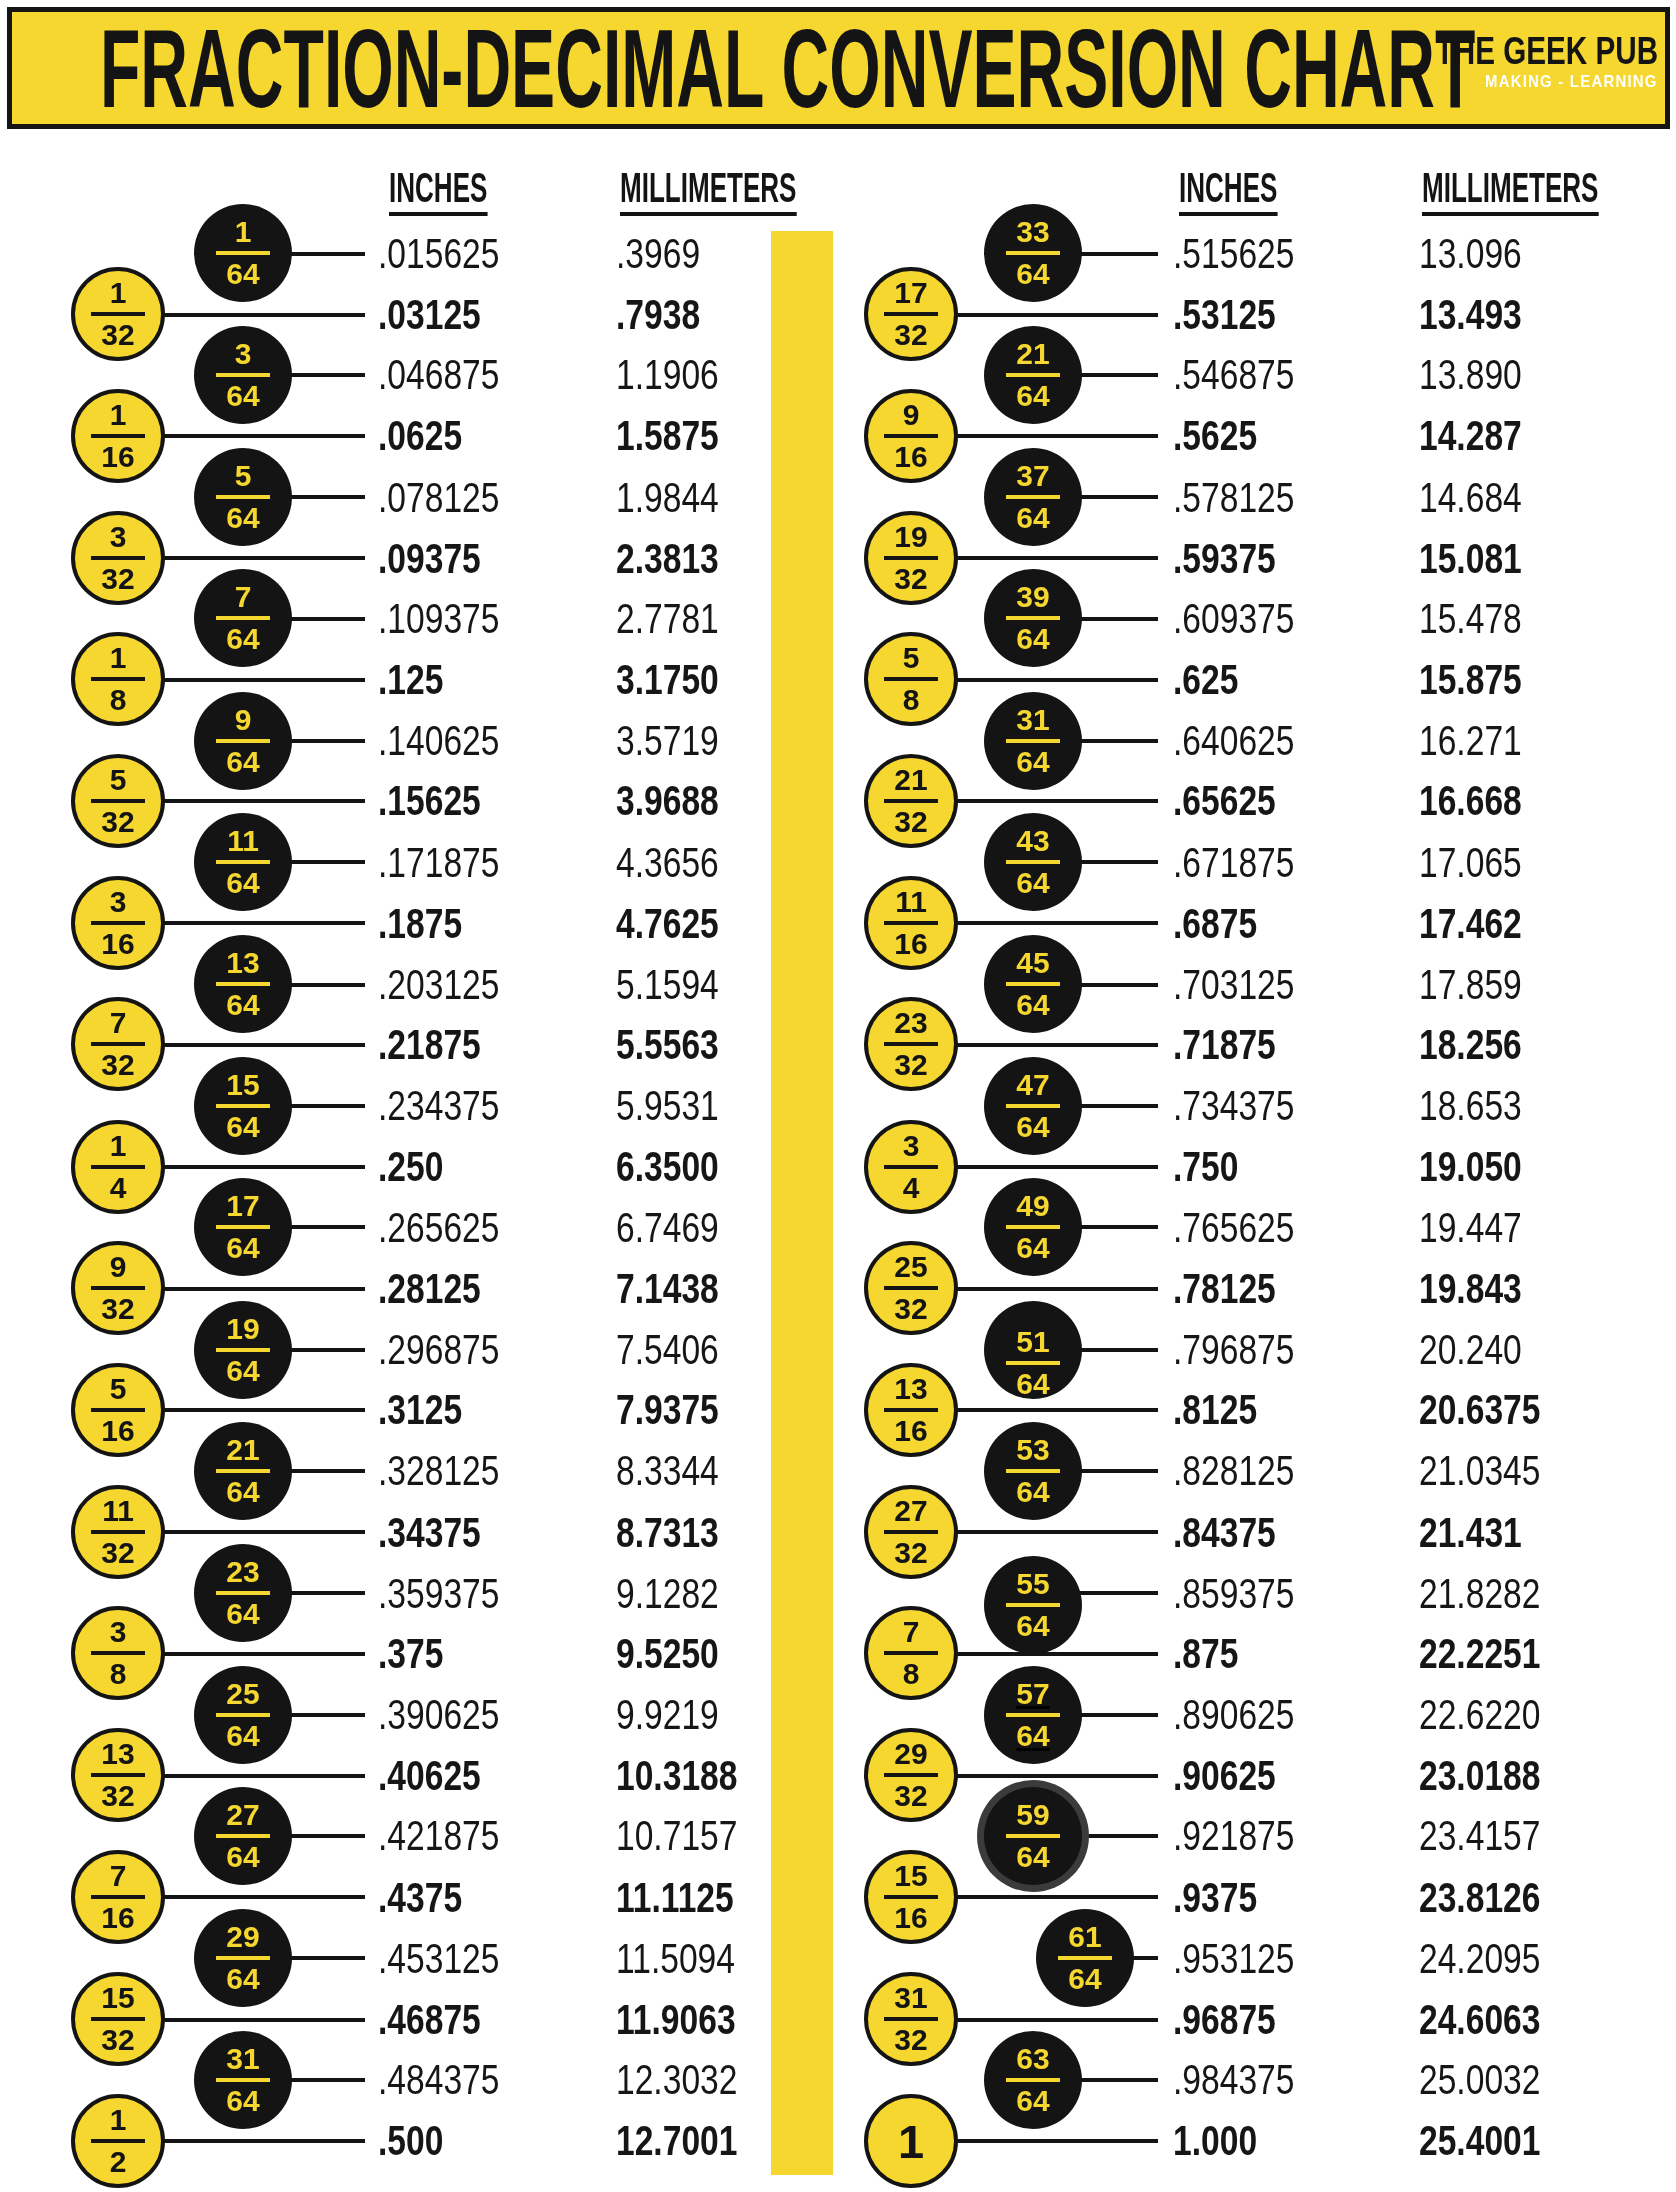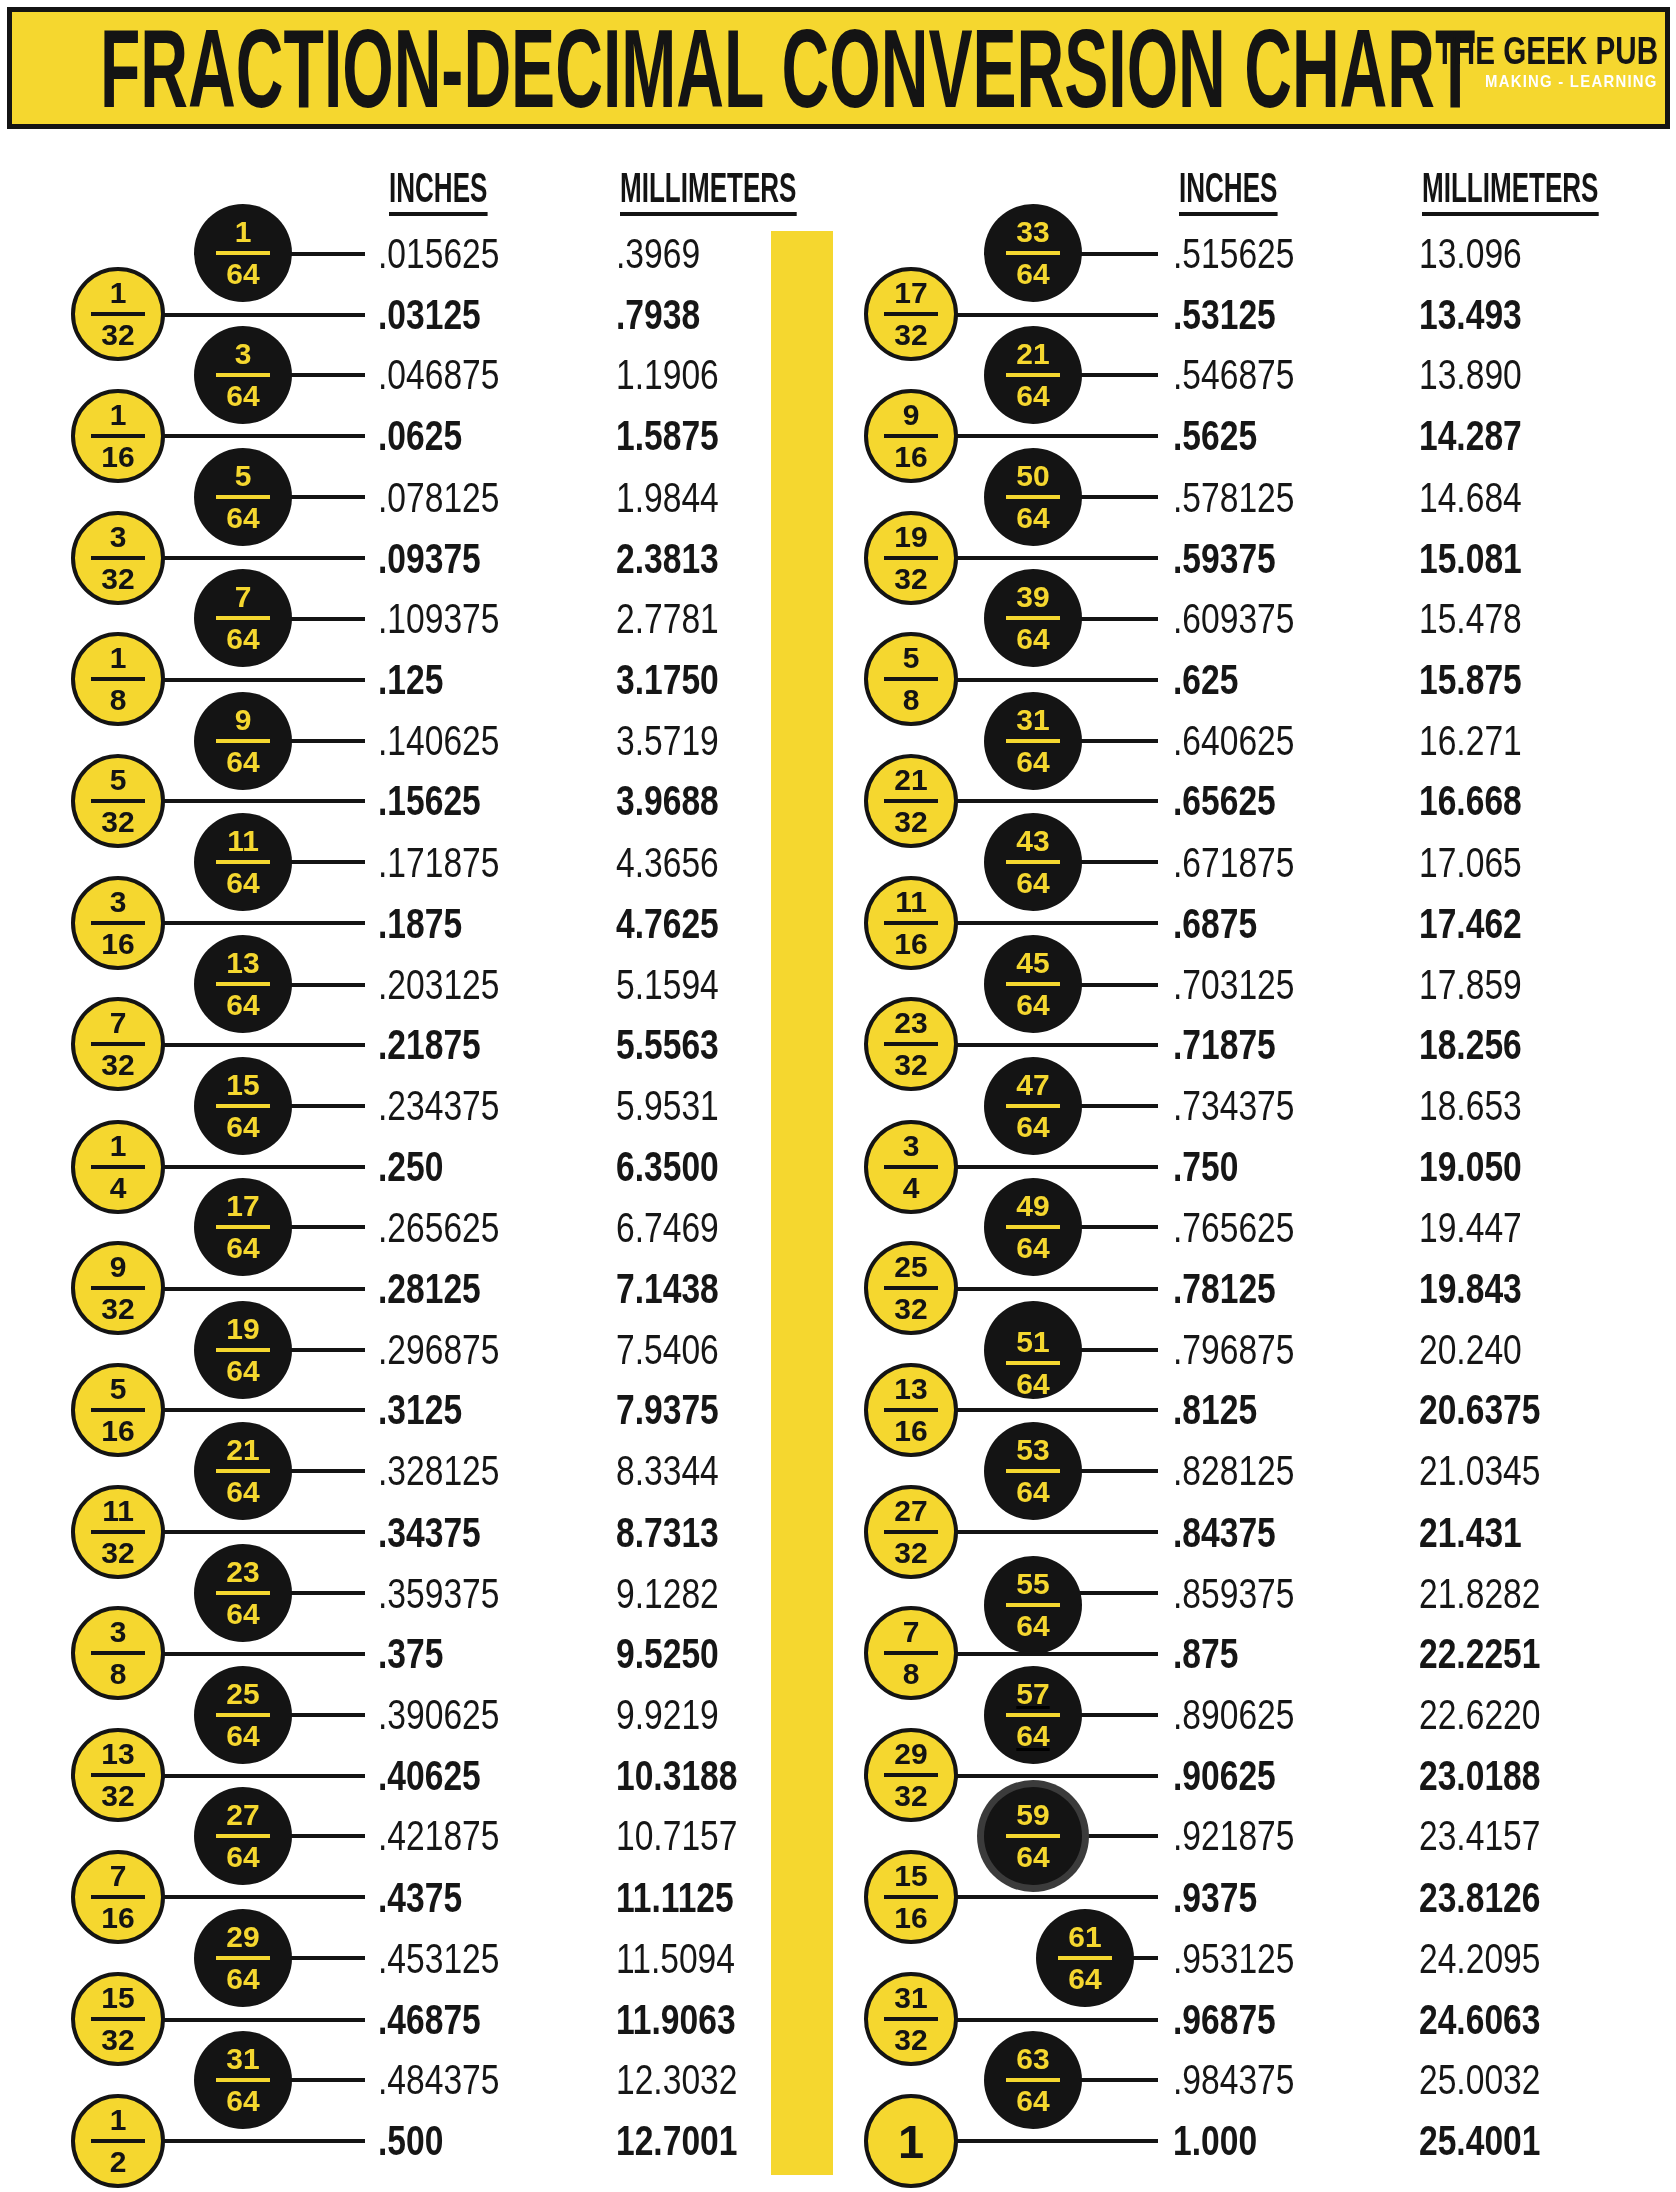--- a/index.html
+++ b/index.html
@@ -451,21 +451,21 @@
           <span class="num">9</span>
           <span class="bar"></span>
           <span class="den">16</span>
         </div>
       </div>
       <div class="val bold" style="left: 1173px; top: 411px;">.5625</div>
       <div class="val bold" style="left: 1419px; top: 411px;">14.287</div>
       <div class="row-line" style="left: 1077px; width: 81px; top: 495px;"></div>
       <div class="circle black" style="left: 984px; top: 448px;">
         <div class="frac">
-          <span class="num">50</span>
+          <span class="num">37</span>
           <span class="bar"></span>
           <span class="den">64</span>
         </div>
       </div>
       <div class="val" style="left: 1173px; top: 473px;">.578125</div>
       <div class="val" style="left: 1419px; top: 473px;">14.684</div>
       <div class="row-line" style="left: 953px; width: 205px; top: 556px;"></div>
       <div class="circle yellow" style="left: 864px; top: 511px;">
         <div class="frac">
           <span class="num">19</span>

